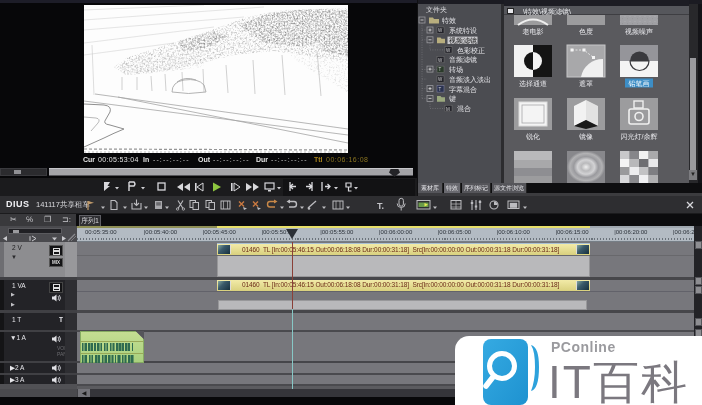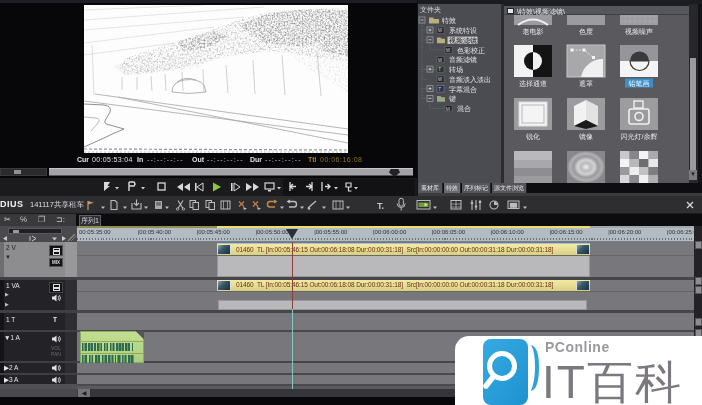--- a/index.html
+++ b/index.html
@@ -1,19 +1,19 @@
 <!DOCTYPE html>
 <html><head>
 <meta charset="utf-8">
 <style>
 *{margin:0;padding:0;box-sizing:border-box;}
 html,body{width:702px;height:405px;}
 body{position:relative;background:#060608;font-family:"Liberation Sans",sans-serif;overflow:hidden;}
 .ab{position:absolute;}
-.tx{position:absolute;white-space:nowrap;}
+.tx{position:absolute;white-space:nowrap;padding-left:6px;}
 </style>
 </head>
 <body>
 
 <div class="ab" id="player" style="left:0;top:0;width:417px;height:196px;background:#070709;">
   <div class="ab" style="left:0;top:0;width:417px;height:3px;background:#1d1d28;"></div>
 
   <div class="ab" style="left:84px;top:5px;width:264px;height:148px;background:#fdfdfd;">
     <svg width="264" height="148" viewBox="0 0 264 148">
       <defs>

